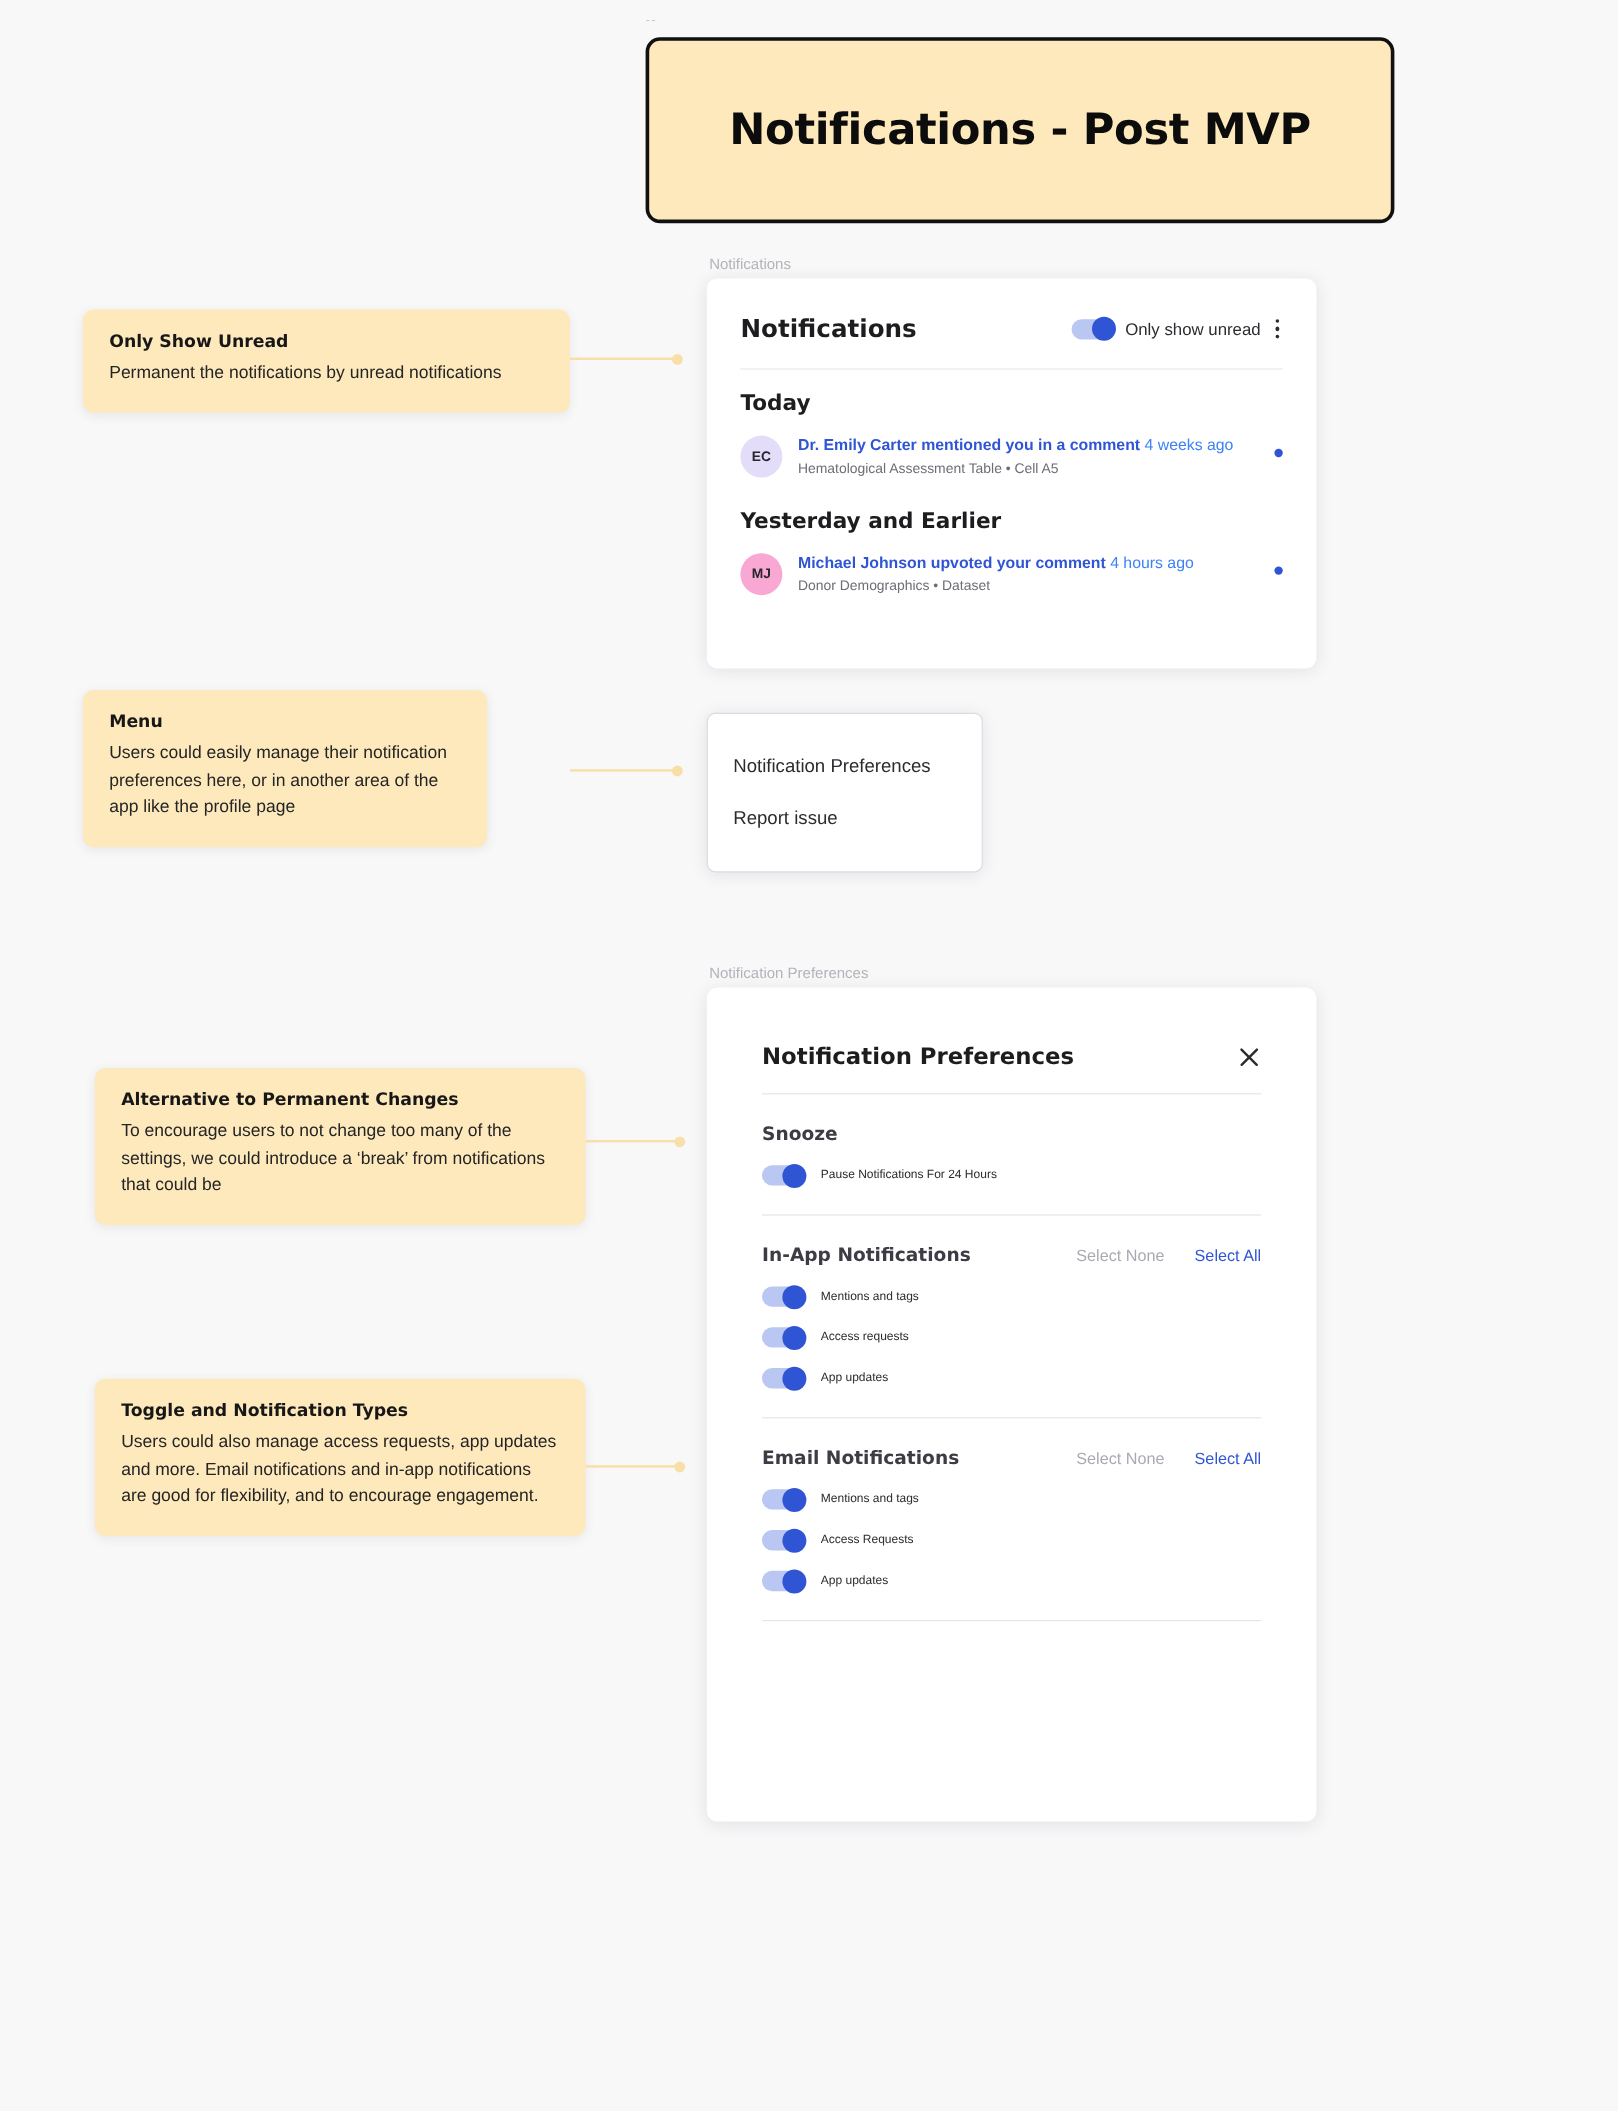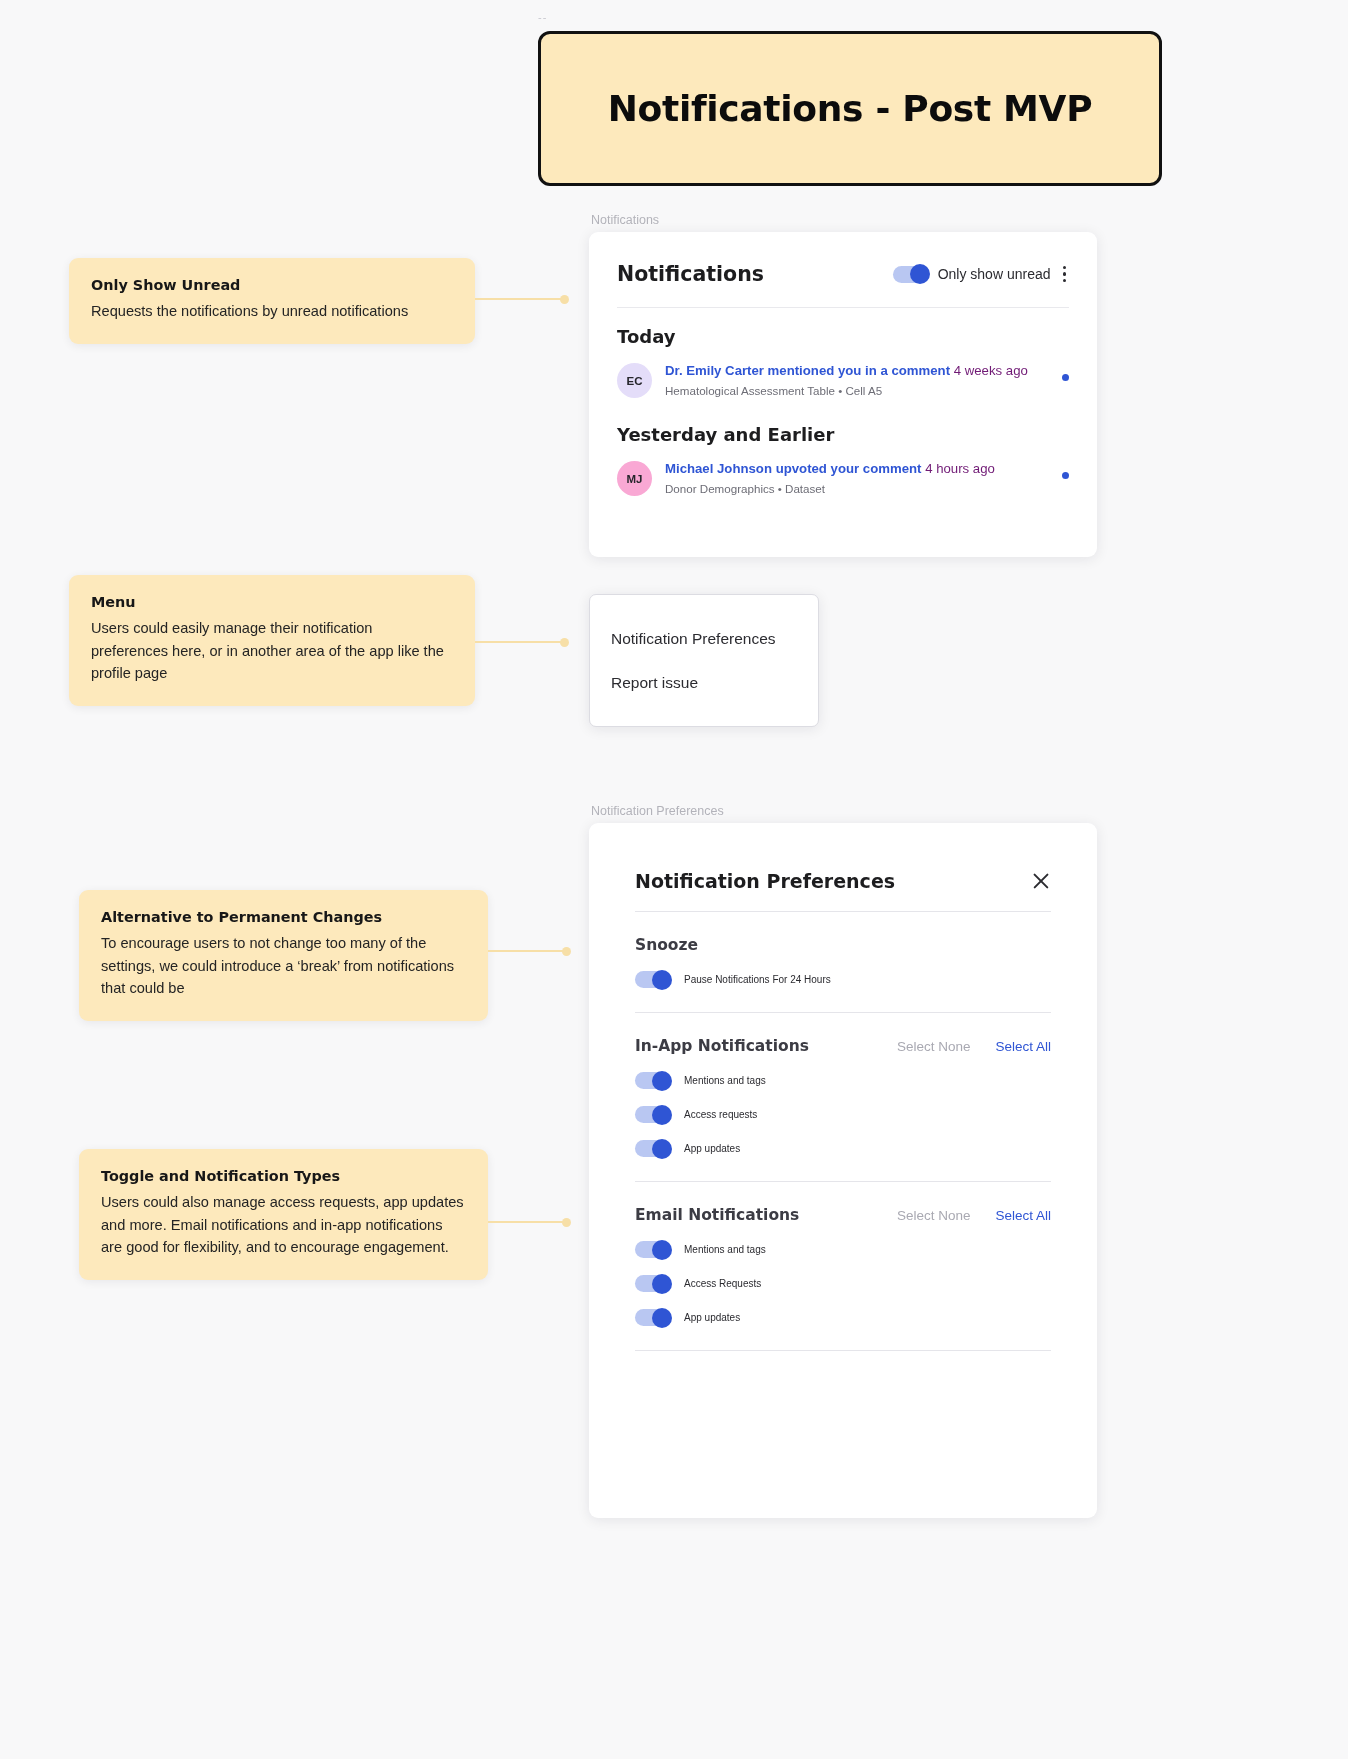--- a/index.html
+++ b/index.html
@@ -79,21 +79,21 @@
   .group-title { font-size: 18px; font-weight: 700; color: #1d1d1f; padding: 18px 28px 0 28px; font-family: "DejaVu Sans", sans-serif; }
 
   .notif-row { display: flex; align-items: flex-start; gap: 13px; padding: 14px 28px 0 28px; position: relative; }
   .avatar { width: 35px; height: 35px; border-radius: 50%; display: flex; align-items: center; justify-content: center;
             font-size: 11.5px; font-weight: 600; color: #26262c; flex: none; margin-top: 2px; }
   .avatar.lav { background: #e4ddf9; }
   .avatar.blu { background: #f9a8d4; }
   .notif-body { flex: 1; min-width: 0; }
   .notif-line1 { font-size: 13.2px; line-height: 1.45; }
   .notif-line1 .strong { color: #2f55d4; font-weight: 700; }
-  .notif-line1 .time { color: #701a75; }
+  .notif-line1 .time { color: #3b82f6; }
   .notif-line2 { font-size: 11.6px; color: #6d6d76; margin-top: 4px; }
   .unread-dot { width: 7px; height: 7px; border-radius: 50%; background: #2f55d4; margin-top: 13px; flex: none; }
 
   
   #menu-popup {
     left: 589px; top: 594px; width: 230px; height: 133px;
     border: 1px solid #dcdce2; border-radius: 7px;
     display: flex; flex-direction: column; justify-content: center; gap: 26px;
     padding: 0 21px;
   }
@@ -132,21 +132,21 @@
     position: absolute;
     background: #fde9bc;
     border-radius: 9px;
     padding: 19px 22px 21px 22px;
     box-shadow: 0 2px 10px rgba(20,20,40,0.07);
   }
   .callout .co-title { font-size: 14.4px; font-weight: 700; color: #171717; margin-bottom: 7px; font-family: "DejaVu Sans", sans-serif; }
   .callout .co-body { font-size: 14.6px; color: #242424; line-height: 1.55; }
 
   #callout-unread { left: 69px; top: 258px; width: 406px; }
-  #callout-menu   { left: 69px; top: 575px; width: 406px; }
+  #callout-menu   { left: 69px; top: 575px; width: 337px; }
   #callout-alt    { left: 79px; top: 890px; width: 409px; }
   #callout-toggle { left: 79px; top: 1149px; width: 409px; }
 
   
   .connector { position: absolute; height: 1.6px; background: #f7dfa7; }
   .connector .endpoint { position: absolute; right: -4px; top: -3px; width: 9px; height: 9px; border-radius: 50%; background: #f7dfa7; }
 </style>
 </head>
 <body>
 
@@ -278,21 +278,21 @@
         <span class="knob"></span>
       </div>
     <div class="pref-label">App updates</div>
   </div>
   <div class="pc-rule" style="margin-top:24px;"></div>
 
 </div>
 
 <div class="callout" id="callout-unread">
   <div class="co-title">Only Show Unread</div>
-  <div class="co-body">Requests the notifications by unread notifications</div>
+  <div class="co-body">Permanent the notifications by unread notifications</div>
 </div>
 <div class="connector" style="left:475px; top:298px; width:90px;">
     <span class="endpoint"></span>
   </div>
 
 <div class="callout" id="callout-menu">
   <div class="co-title">Menu</div>
   <div class="co-body">Users could easily manage their notification preferences here, or in another area of the app like the profile page</div>
 </div>
 <div class="connector" style="left:475px; top:641px; width:90px;">

